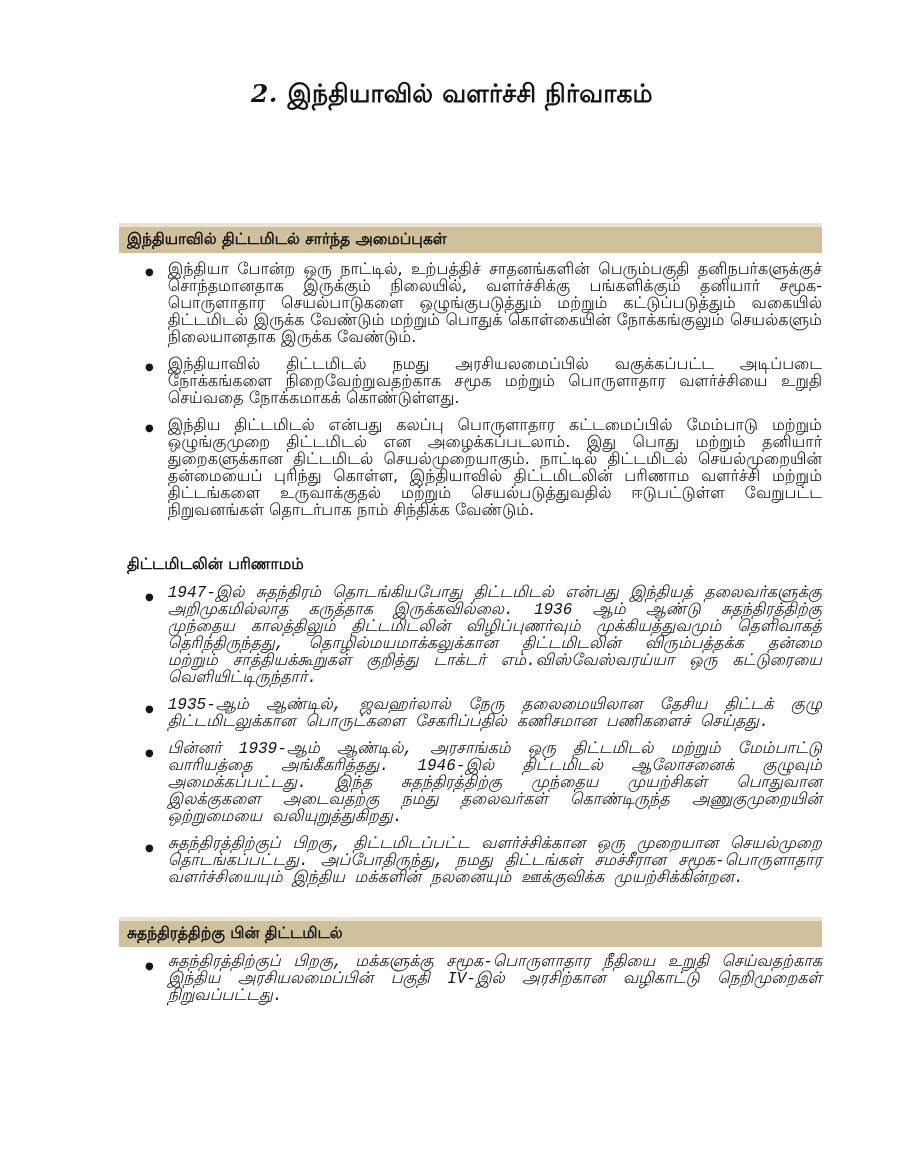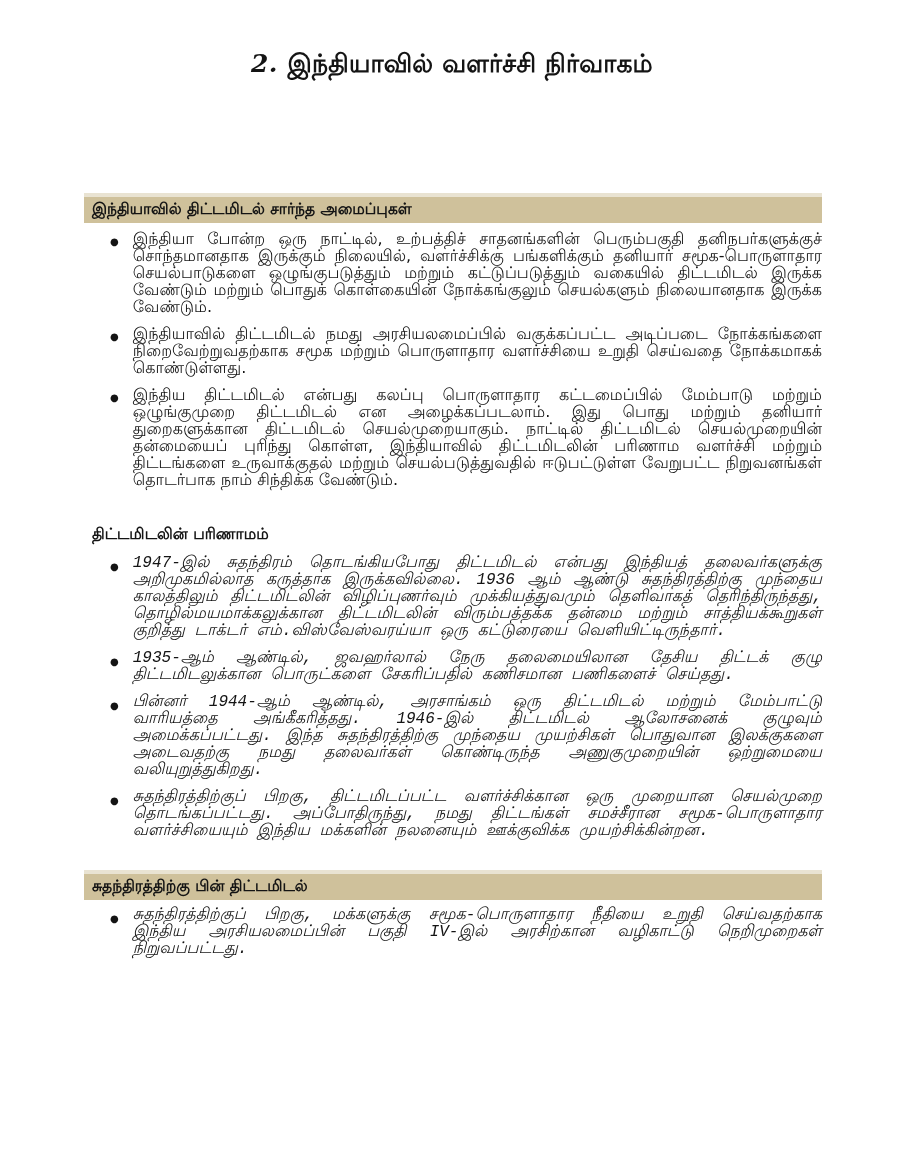--- a/index.html
+++ b/index.html
@@ -8,36 +8,36 @@
     width:904px;
     height:1158px;
     background:#ffffff;
     font-family:"DejaVu Sans","Liberation Sans",sans-serif;
     color:#141414;
     overflow:hidden;
     box-sizing:border-box;
   }
   .doc-title{
     margin:0;
-    padding-top:49px;
+    padding-top:79px;
     text-align:center;
     font-size:25px;
     font-weight:bold;
     letter-spacing:0.2px;
   }
   .title-num{
     font-family:"DejaVu Serif","Liberation Serif",serif;
     font-style:italic;
     font-weight:bold;
     margin-right:10px;
   }
   .sections{
     margin:116px 82px 0 84px; 
   }
-  .section{margin-top:0;}
+  .section{margin-top:0;margin-left:35px;}
   .section + .section{margin-top:34px;}
   .section-heading{
     font-size:15.5px;
     font-weight:bold;
     padding:3px 8px 4px 8px;
     margin:0 0 7px 0;
     line-height:19px;
   }
   .section-heading.highlighted{
     background:var(--hl,#cfc19b);
@@ -102,21 +102,21 @@
           <li>
             <span class="marker">●</span>
             <span class="btext">1947-இல் சுதந்திரம் தொடங்கியபோது திட்டமிடல் என்பது இந்தியத் தலைவர்களுக்கு அறிமுகமில்லாத கருத்தாக இருக்கவில்லை. 1936 ஆம் ஆண்டு சுதந்திரத்திற்கு முந்தைய காலத்திலும் திட்டமிடலின் விழிப்புணர்வும் முக்கியத்துவமும் தெளிவாகத் தெரிந்திருந்தது, தொழில்மயமாக்கலுக்கான திட்டமிடலின் விரும்பத்தக்க தன்மை மற்றும் சாத்தியக்கூறுகள் குறித்து டாக்டர் எம்.விஸ்வேஸ்வரய்யா ஒரு கட்டுரையை வெளியிட்டிருந்தார்.</span>
           </li>
           <li>
             <span class="marker">●</span>
             <span class="btext">1935-ஆம் ஆண்டில், ஜவஹர்லால் நேரு தலைமையிலான தேசிய திட்டக் குழு திட்டமிடலுக்கான பொருட்களை சேகரிப்பதில் கணிசமான பணிகளைச் செய்தது.</span>
           </li>
           <li>
             <span class="marker">●</span>
-            <span class="btext">பின்னர் 1944-ஆம் ஆண்டில், அரசாங்கம் ஒரு திட்டமிடல் மற்றும் மேம்பாட்டு வாரியத்தை அங்கீகரித்தது. 1946-இல் திட்டமிடல் ஆலோசனைக் குழுவும் அமைக்கப்பட்டது. இந்த சுதந்திரத்திற்கு முந்தைய முயற்சிகள் பொதுவான இலக்குகளை அடைவதற்கு நமது தலைவர்கள் கொண்டிருந்த அணுகுமுறையின் ஒற்றுமையை வலியுறுத்துகிறது.</span>
+            <span class="btext">பின்னர் 1939-ஆம் ஆண்டில், அரசாங்கம் ஒரு திட்டமிடல் மற்றும் மேம்பாட்டு வாரியத்தை அங்கீகரித்தது. 1946-இல் திட்டமிடல் ஆலோசனைக் குழுவும் அமைக்கப்பட்டது. இந்த சுதந்திரத்திற்கு முந்தைய முயற்சிகள் பொதுவான இலக்குகளை அடைவதற்கு நமது தலைவர்கள் கொண்டிருந்த அணுகுமுறையின் ஒற்றுமையை வலியுறுத்துகிறது.</span>
           </li>
           <li>
             <span class="marker">●</span>
             <span class="btext">சுதந்திரத்திற்குப் பிறகு, திட்டமிடப்பட்ட வளர்ச்சிக்கான ஒரு முறையான செயல்முறை தொடங்கப்பட்டது. அப்போதிருந்து, நமது திட்டங்கள் சமச்சீரான சமூக-பொருளாதார வளர்ச்சியையும் இந்திய மக்களின் நலனையும் ஊக்குவிக்க முயற்சிக்கின்றன.</span>
           </li>
         </ul>
       </section>
       <section class="section">
         <div class="section-heading highlighted">சுதந்திரத்திற்கு பின் திட்டமிடல்</div>
         <ul class="bullets italic">

